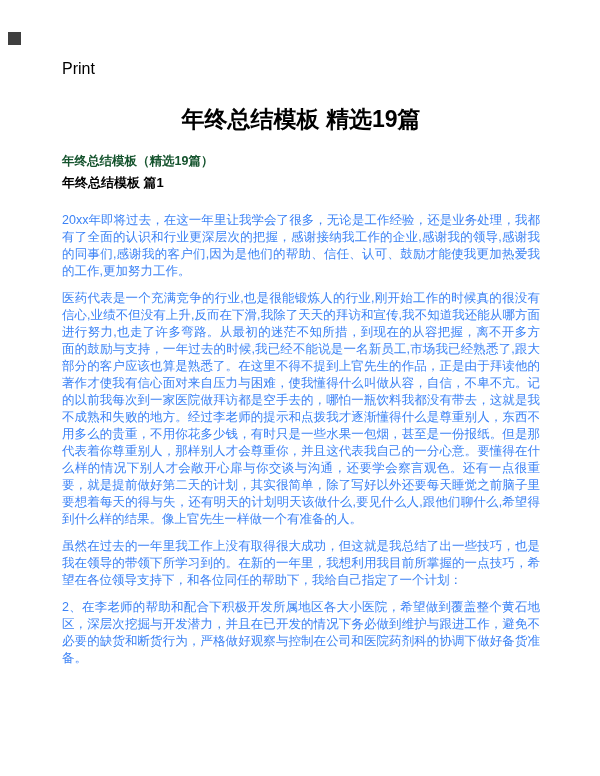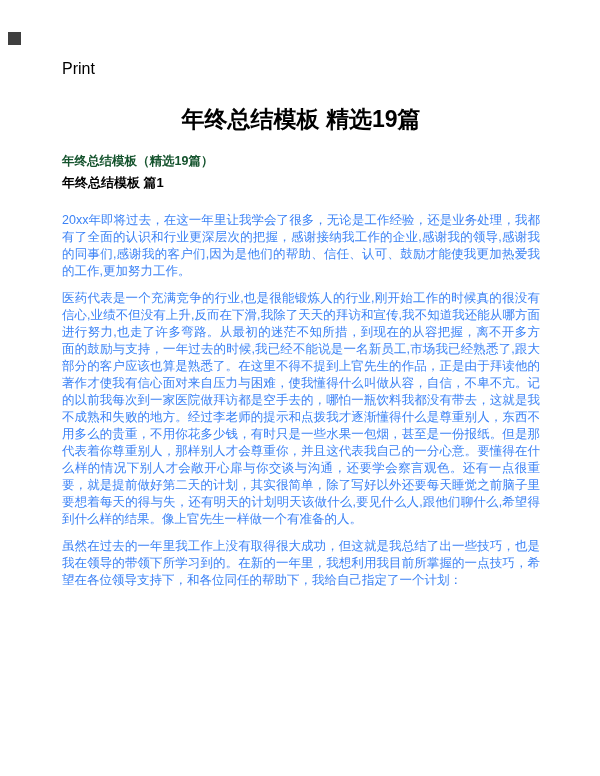--- a/index.html
+++ b/index.html
@@ -78,15 +78,16 @@
 
     <h2 class="section-heading">年终总结模板 篇1</h2>
 
     <p class="para">20xx年即将过去，在这一年里让我学会了很多，无论是工作经验，还是业务处理，我都有了全面的认识和行业更深层次的把握，感谢接纳我工作的企业,感谢我的领导,感谢我的同事们,感谢我的客户们,因为是他们的帮助、信任、认可、鼓励才能使我更加热爱我的工作,更加努力工作。</p>
 
     <p class="para">医药代表是一个充满竞争的行业,也是很能锻炼人的行业,刚开始工作的时候真的很没有信心,业绩不但没有上升,反而在下滑,我除了天天的拜访和宣传,我不知道我还能从哪方面进行努力,也走了许多弯路。从最初的迷茫不知所措，到现在的从容把握，离不开多方面的鼓励与支持，一年过去的时候,我已经不能说是一名新员工,市场我已经熟悉了,跟大部分的客户应该也算是熟悉了。在这里不得不提到上官先生的作品，正是由于拜读他的著作才使我有信心面对来自压力与困难，使我懂得什么叫做从容，自信，不卑不亢。记的以前我每次到一家医院做拜访都是空手去的，哪怕一瓶饮料我都没有带去，这就是我不成熟和失败的地方。经过李老师的提示和点拨我才逐渐懂得什么是尊重别人，东西不用多么的贵重，不用你花多少钱，有时只是一些水果一包烟，甚至是一份报纸。但是那代表着你尊重别人，那样别人才会尊重你，并且这代表我自己的一分心意。要懂得在什么样的情况下别人才会敞开心扉与你交谈与沟通，还要学会察言观色。还有一点很重要，就是提前做好第二天的计划，其实很简单，除了写好以外还要每天睡觉之前脑子里要想着每天的得与失，还有明天的计划明天该做什么,要见什么人,跟他们聊什么,希望得到什么样的结果。像上官先生一样做一个有准备的人。</p>
 
     <p class="para">虽然在过去的一年里我工作上没有取得很大成功，但这就是我总结了出一些技巧，也是我在领导的带领下所学习到的。在新的一年里，我想利用我目前所掌握的一点技巧，希望在各位领导支持下，和各位同任的帮助下，我给自己指定了一个计划：</p>
 
 
+    <p class="para">2、在李老师的帮助和配合下积极开发所属地区各大小医院，希望做到覆盖整个黄石地区，深层次挖掘与开发潜力，并且在已开发的情况下务必做到维护与跟进工作，避免不必要的缺货和断货行为，严格做好观察与控制在公司和医院药剂科的协调下做好备货准备。</p>
 
   </div>
 </div>
 
 </body></html>

